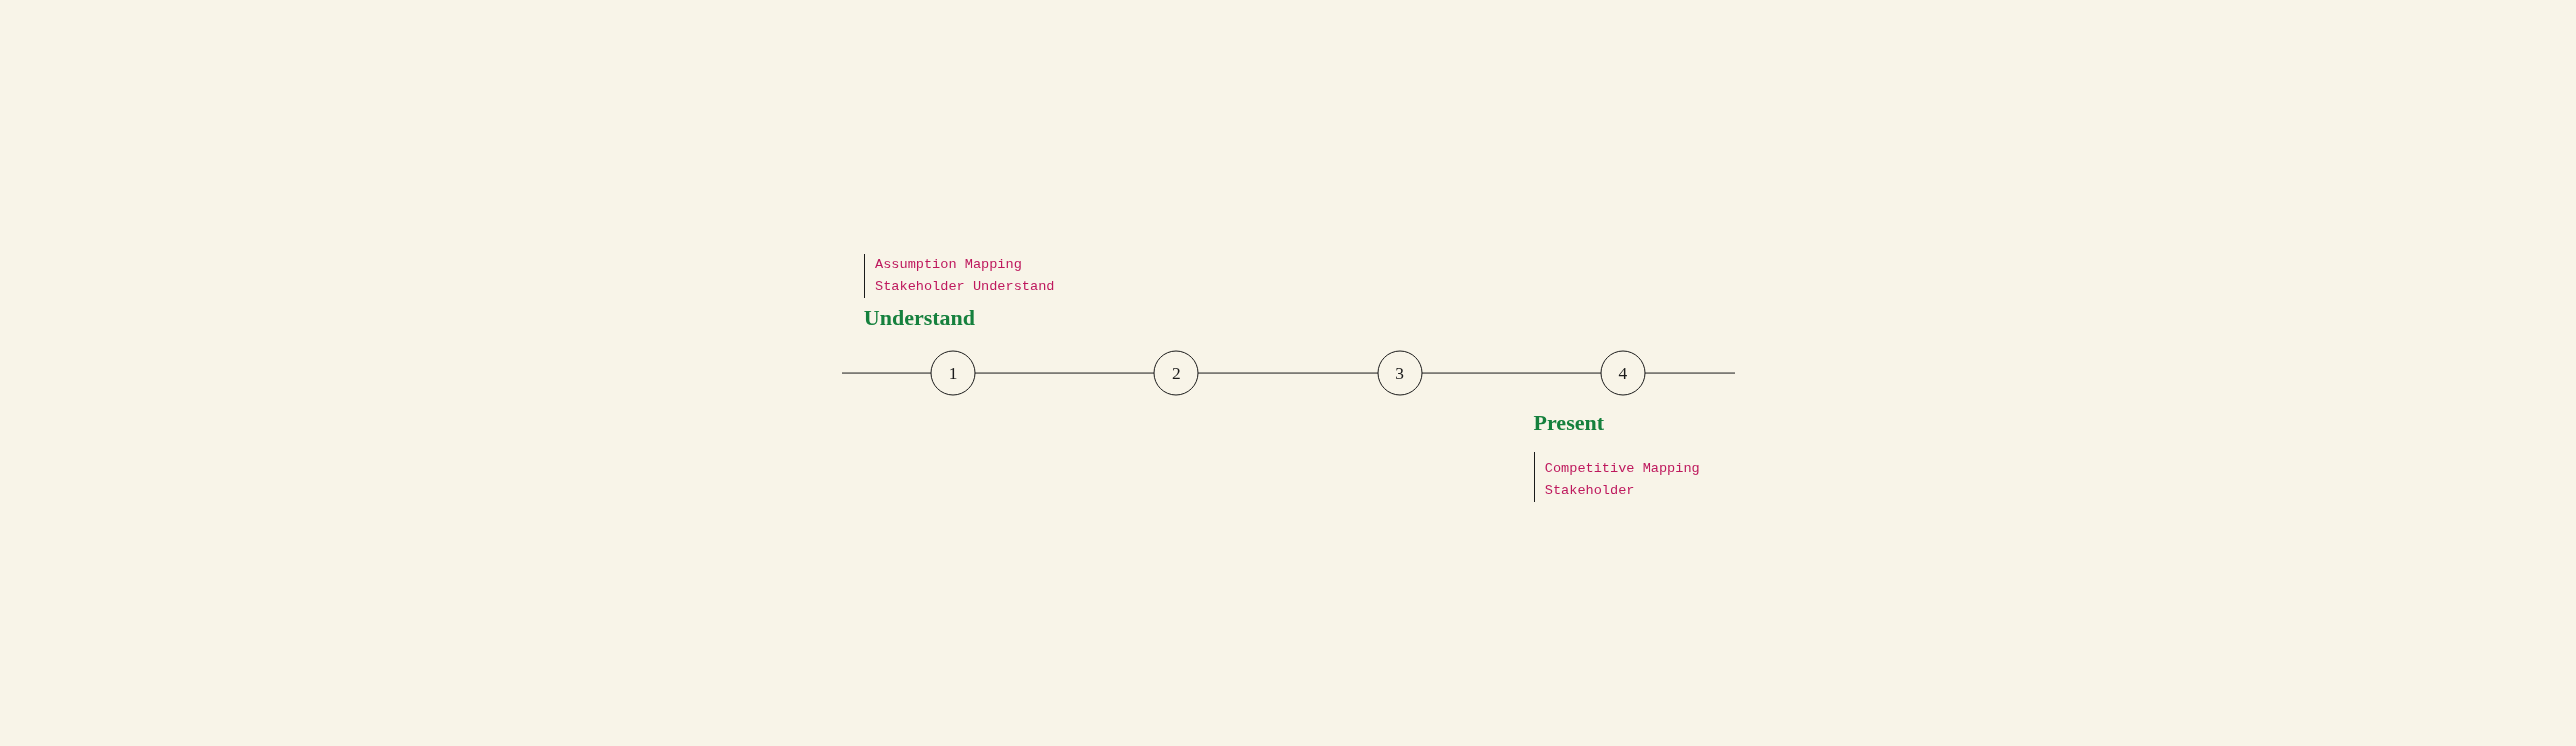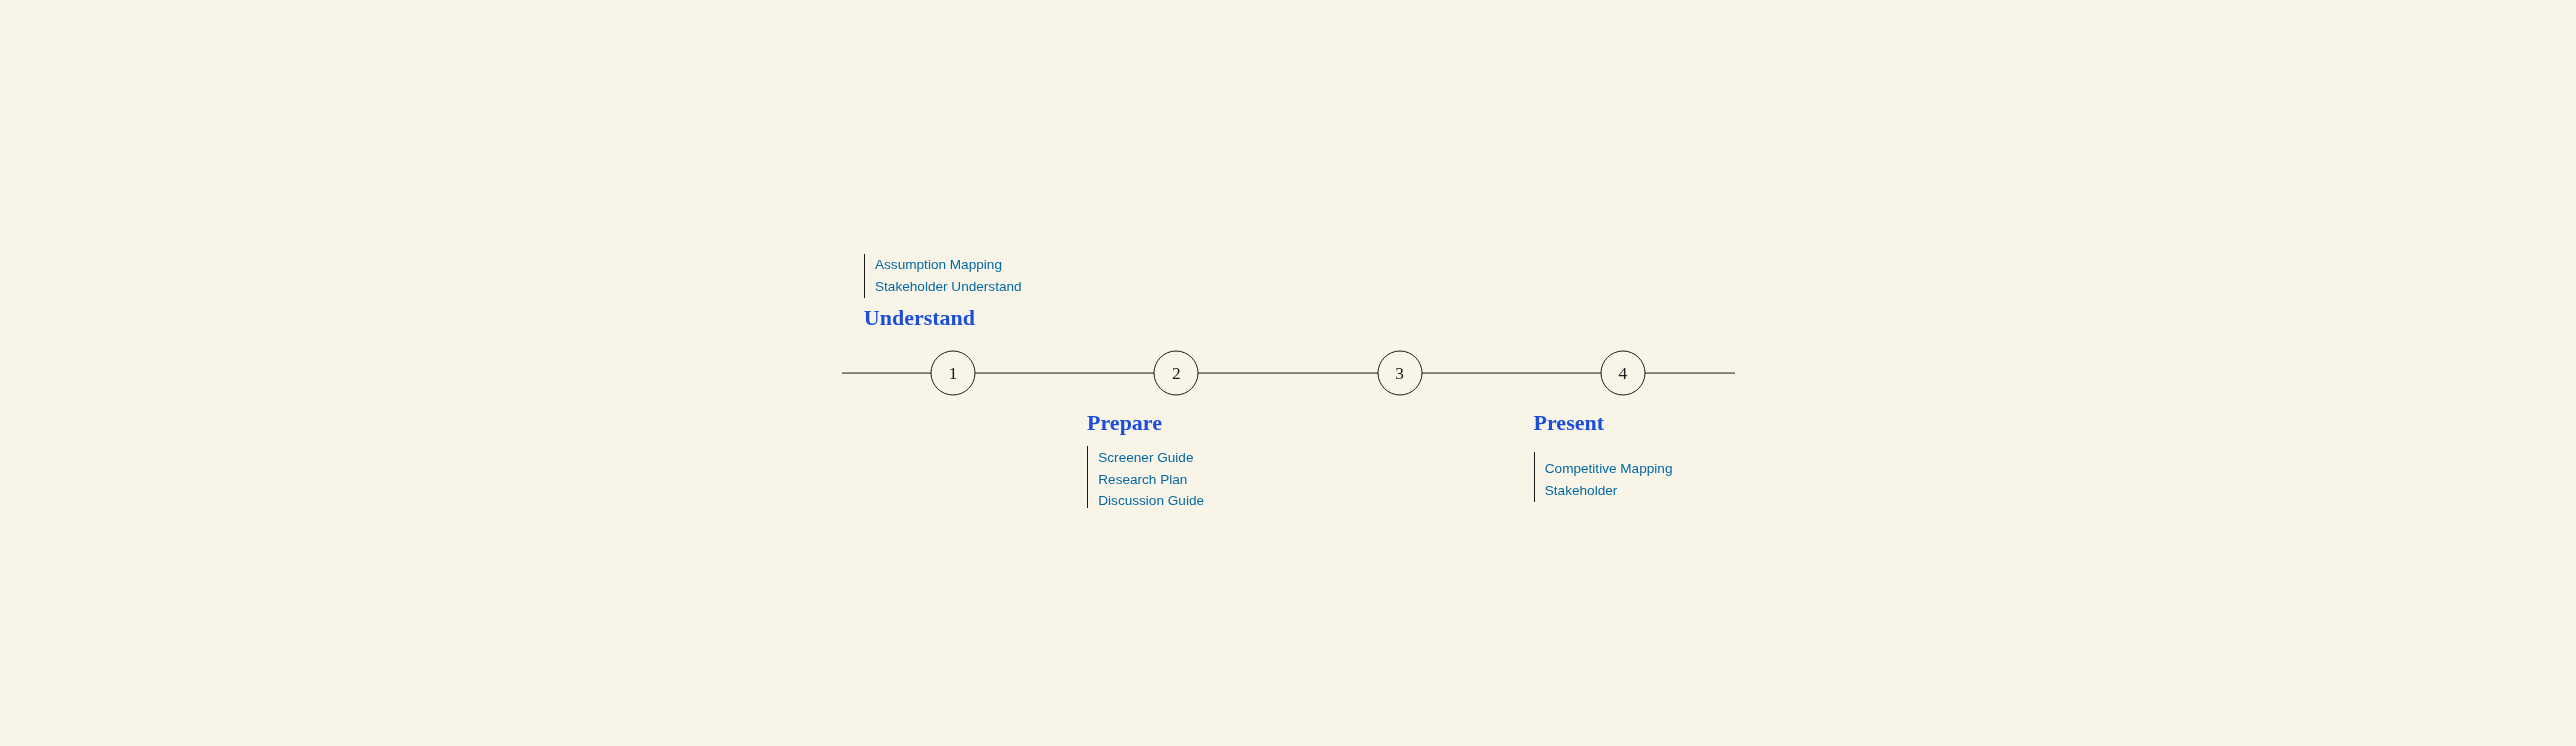--- a/index.html
+++ b/index.html
@@ -106,37 +106,37 @@
       z-index: 2;
       font-family: 'Georgia', serif;
       font-size: 17.4px;
       color: #1a1a1a;
     }
 
     .phase-name {
       font-family: 'Georgia', serif;
       font-size: 22px;
       font-weight: bold;
-      color: #1d4ed8;
+      color: #15803d;
       margin-bottom: 5px;
       white-space: nowrap;
     }
 
     .vertical-bar {
       width: 1.2px;
       background-color: #1a1a1a;
       height: 50px;
       margin-bottom: 5px;
       flex-shrink: 0;
     }
 
     .deliverable-item {
-      font-family: Liberation Sans, sans-serif;
+      font-family: Liberation Mono, monospace;
       font-size: 13.6px;
-      color: #0369a1;
+      color: #be185d;
       line-height: 1.6;
     }
 
     .deliverables-with-bar {
       display: flex;
       flex-direction: row;
       gap: 10px;
     }
 
     .deliverables-text {
@@ -189,31 +189,20 @@
           <div class="phase-name">Understand</div>
         </div>
 
         <div class="node">1</div>
       </div>
 
       <div class="step">
 
         <div class="node">2</div>
 
-        <div class="below-line">
-          <div class="phase-name" style="margin-bottom: 10px;">Prepare</div>
-          <div class="deliverables-with-bar">
-            <div class="vertical-bar" style="height: auto; min-height: 62px;"></div>
-            <div class="deliverables-text">
-              <span class="deliverable-item">Screener Guide</span>
-              <span class="deliverable-item">Research Plan</span>
-              <span class="deliverable-item">Discussion Guide</span>
-            </div>
-          </div>
-        </div>
       </div>
 
       <div class="step">
 
 
         <div class="node">3</div>
       </div>
 
       <div class="step">
 

